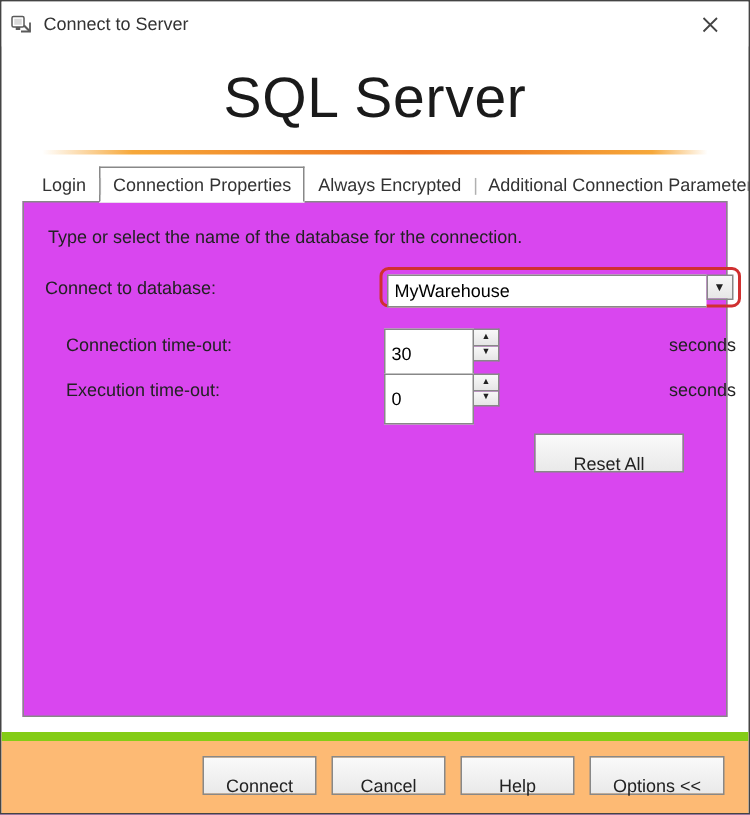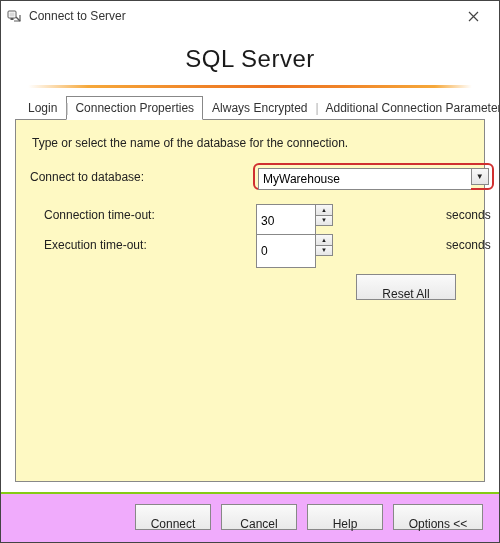--- a/index.html
+++ b/index.html
@@ -41,21 +41,21 @@
     .content {
       padding: 0 14px 0 14px;
       height: calc(100% - 30px);
       display: flex;
       flex-direction: column;
     }
     .logo {
       text-align: center;
       font-family: "Segoe UI Light", "Segoe UI", sans-serif;
       font-weight: 300;
-      font-size: 24px;
+      font-size: 38px;
       color: #1a1a1a;
       padding: 14px 0 12px 0;
       letter-spacing: 0.5px;
     }
     .orange-bar {
       height: 3px;
       background: linear-gradient(to right,
         #fff 0%, #fff 2%,
         #f6a83a 15%,
         #f08428 40%,
@@ -94,21 +94,21 @@
       background: #fff;
       z-index: 2;
     }
     .tab.active + .tab::before { content: ""; }
     .panel {
       border: 1px solid #888;
       margin-top: -1px;
       flex: 1;
       padding: 14px 14px;
       position: relative;
-      background: #fef9c3;
+      background: #d946ef;
     }
     .instruction {
       color: #222;
       margin: 2px 0 16px 2px;
     }
     .formgrid {
       display: grid;
       grid-template-columns: 226px 180px auto;
       row-gap: 8px;
       align-items: center;
@@ -184,27 +184,27 @@
       height: 24px;
       min-width: 88px;
       border: 1px solid #888;
       background: linear-gradient(#fafafa,#e9e9e9);
       font: inherit;
       color: #222;
       padding: 12px 10px;
       cursor: default;
     }
     .footer {
-      border-top: 2px solid #84cc16;
+      border-top: 6px solid #84cc16;
       margin: 0 -14px;
       padding: 10px 16px 12px 16px;
       display: flex;
       justify-content: flex-end;
       gap: 10px;
-      background: #f0abfc;
+      background: #fdba74;
     }
     .footer .btn { min-width: 76px; }
     .footer .btn.wide { min-width: 90px; }
     .panel-inner { height: 100%; display: flex; flex-direction: column; }
     .panel-inner .spacer { flex: 1; }
     .grid-filler { height: 1px; }
   </style>
 </head>
 <body>
 

